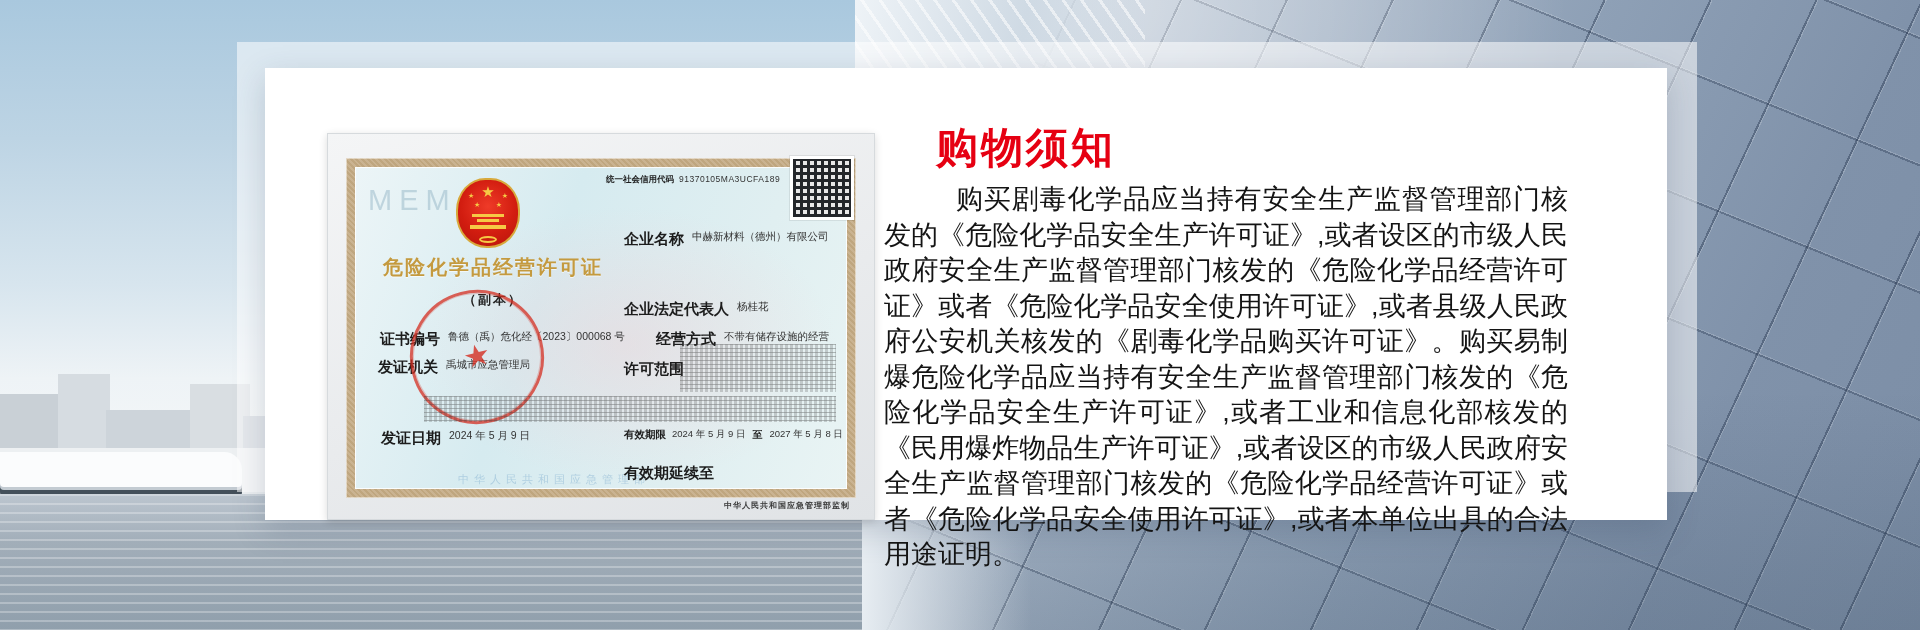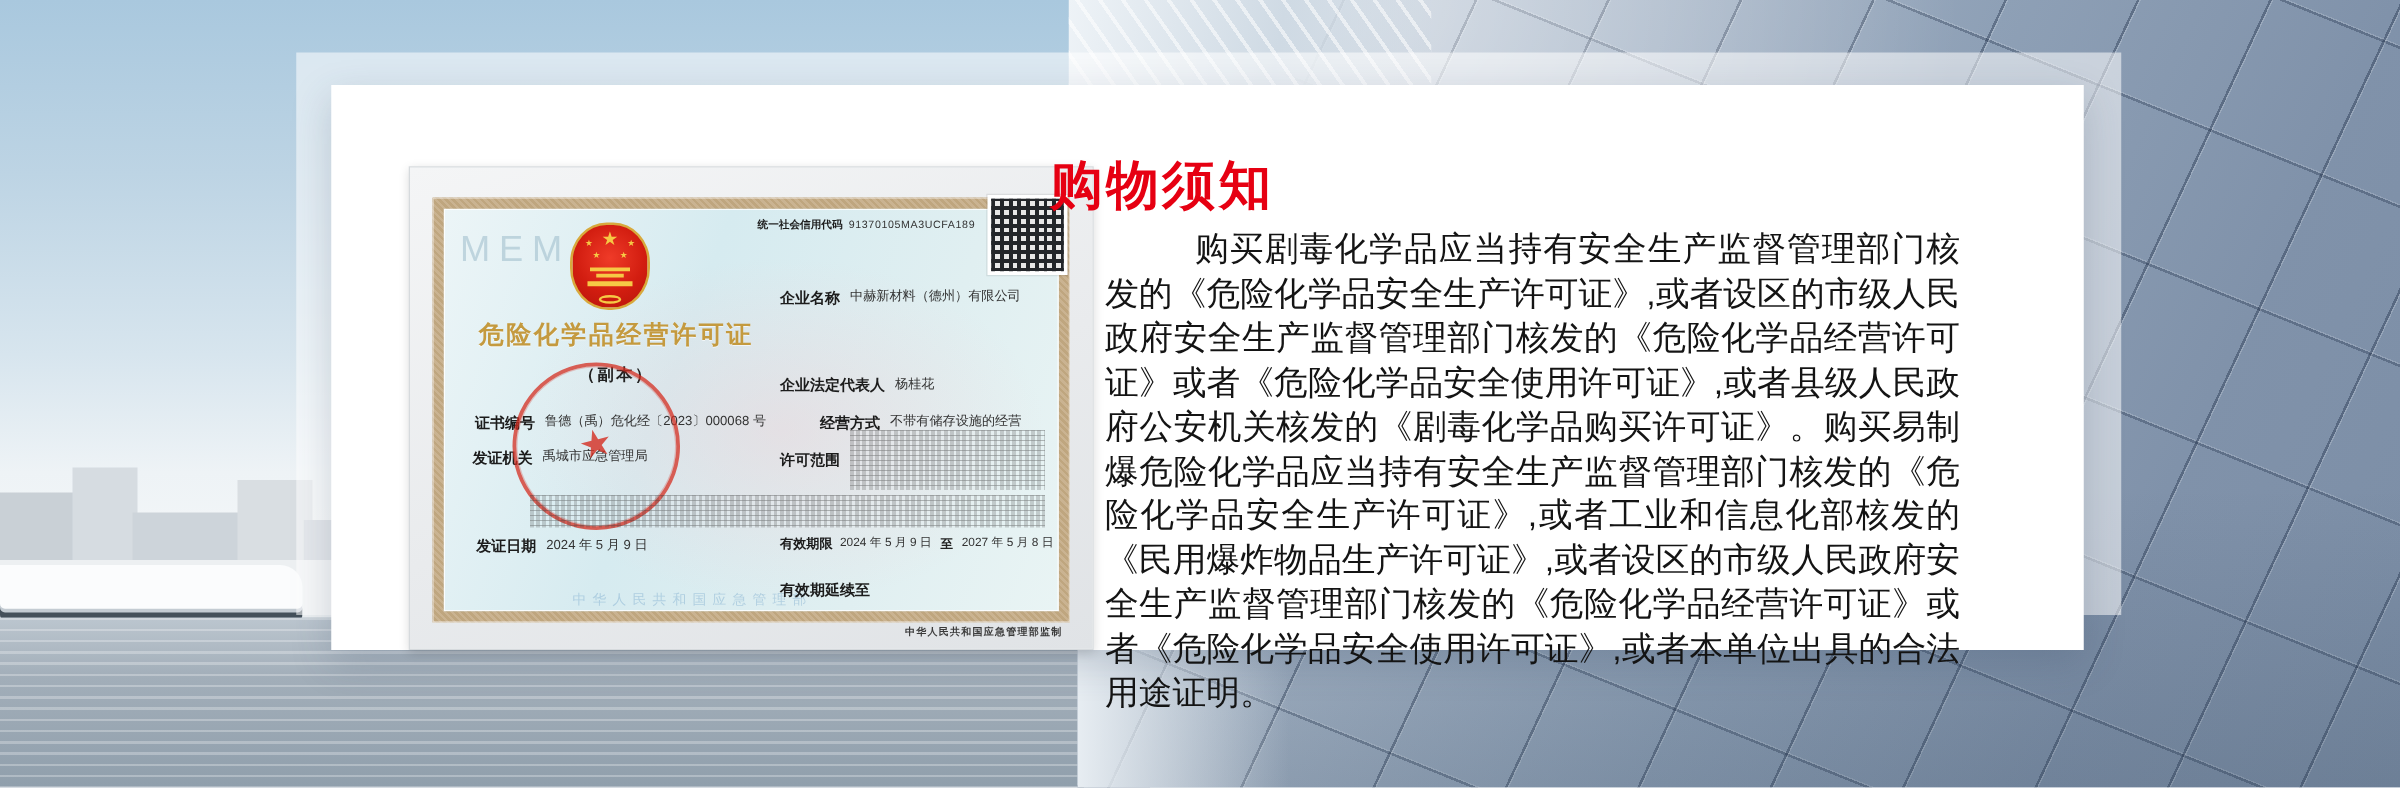--- a/index.html
+++ b/index.html
@@ -78,21 +78,21 @@
   .emblem .gear{position:absolute;left:50%;bottom:3px;transform:translateX(-50%);width:18px;height:7px;
     border:2px solid #f6c945;border-radius:50%;box-sizing:border-box;}
 
   .cert-title{position:absolute;left:24px;top:120px;width:282px;text-align:center;
     font-size:20px;font-weight:bold;letter-spacing:2px;color:#c49a3f;
     text-shadow:0 1px 0 rgba(255,255,255,.6);white-space:nowrap;}
   .cert-subtitle{position:absolute;left:24px;top:157px;width:282px;text-align:center;
     font-size:13px;font-weight:bold;letter-spacing:2px;color:#222;}
 
   .row{position:absolute;display:flex;align-items:flex-start;white-space:nowrap;}
-  .lbl{font-weight:bold;font-size:12px;color:#1c1c1c;margin-right:8px;}
+  .lbl{font-weight:bold;font-size:15px;color:#1c1c1c;margin-right:8px;}
   .val{font-size:10.5px;color:#333;}
   .row-certno{left:52px;top:196px;}
   .row-issuer{left:50px;top:224px;}
   .row-issuedate{left:42px;top:295px;margin-left:11px;}
   .row-credit{left:250px;top:40px;margin-left:28px;}
   .row-credit .lbl{font-size:8.5px;margin-right:5px;}
   .row-credit .val{font-size:8.5px;letter-spacing:.5px;}
   .row-company{left:296px;top:96px;}
   .row-address{left:296px;top:126px;}
   .row-address .val{font-size:8.5px;line-height:12px;white-space:normal;width:168px;}
@@ -120,21 +120,21 @@
   .qr{position:absolute;left:462px;top:22px;width:64px;height:64px;background:#fff;
     padding:3px;box-sizing:border-box;box-shadow:0 0 0 1px rgba(0,0,0,.08);}
   .qr-inner{width:100%;height:100%;
     background:repeating-linear-gradient(0deg,#23262a 0 3px,rgba(0,0,0,0) 3px 7px),
                repeating-linear-gradient(90deg,#23262a 0 3px,#e8e8e8 3px 7px);}
 
   .cert-footer{position:absolute;left:246px;top:366px;width:276px;text-align:right;
     font-size:8px;font-weight:bold;color:#3a3a3a;letter-spacing:1px;}
 
   
-  .notice-title{position:absolute;left:840px;top:120px;font-size:42px;font-weight:bold;
+  .notice-title{position:absolute;left:936px;top:120px;font-size:42px;font-weight:bold;
     color:#e60012;letter-spacing:3px;white-space:nowrap;}
   .notice-body{position:absolute;left:884px;top:182px;width:684px;font-size:27px;
     line-height:35.5px;color:#141414;text-align:justify;text-indent:72px;
     font-weight:500;}
 </style>
 </head>
 <body>
 
 <div class="canvas">
 

